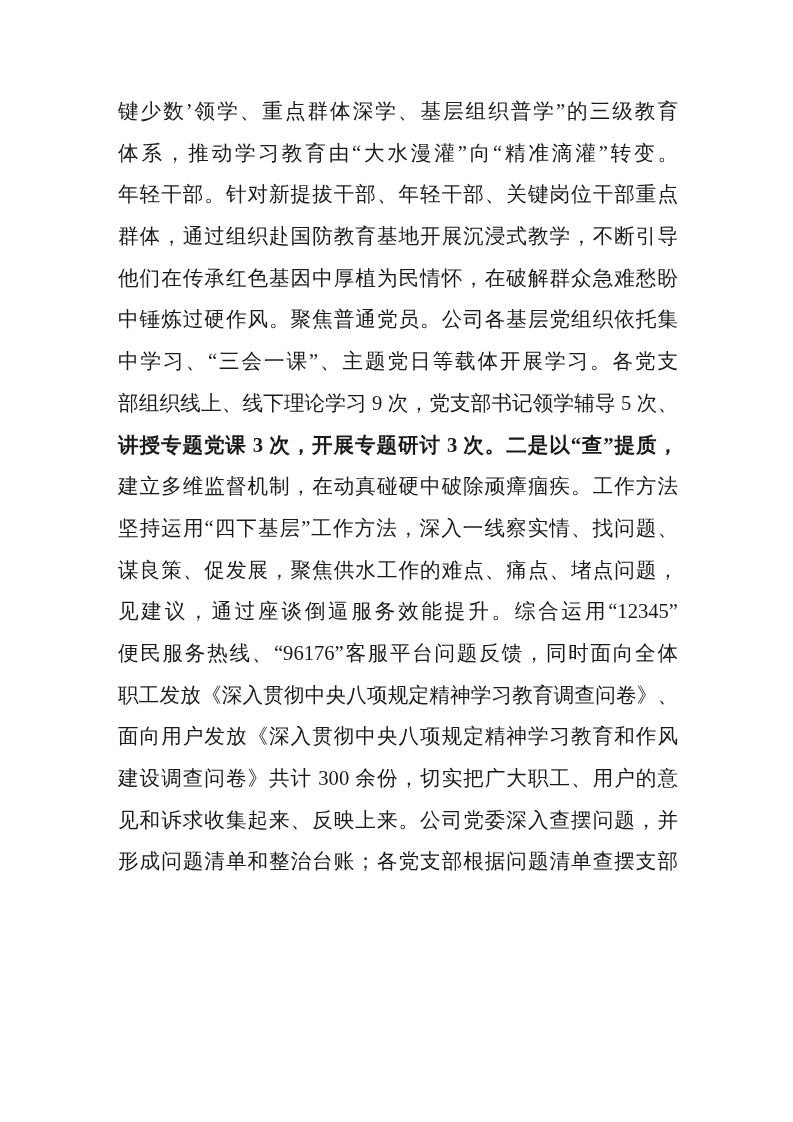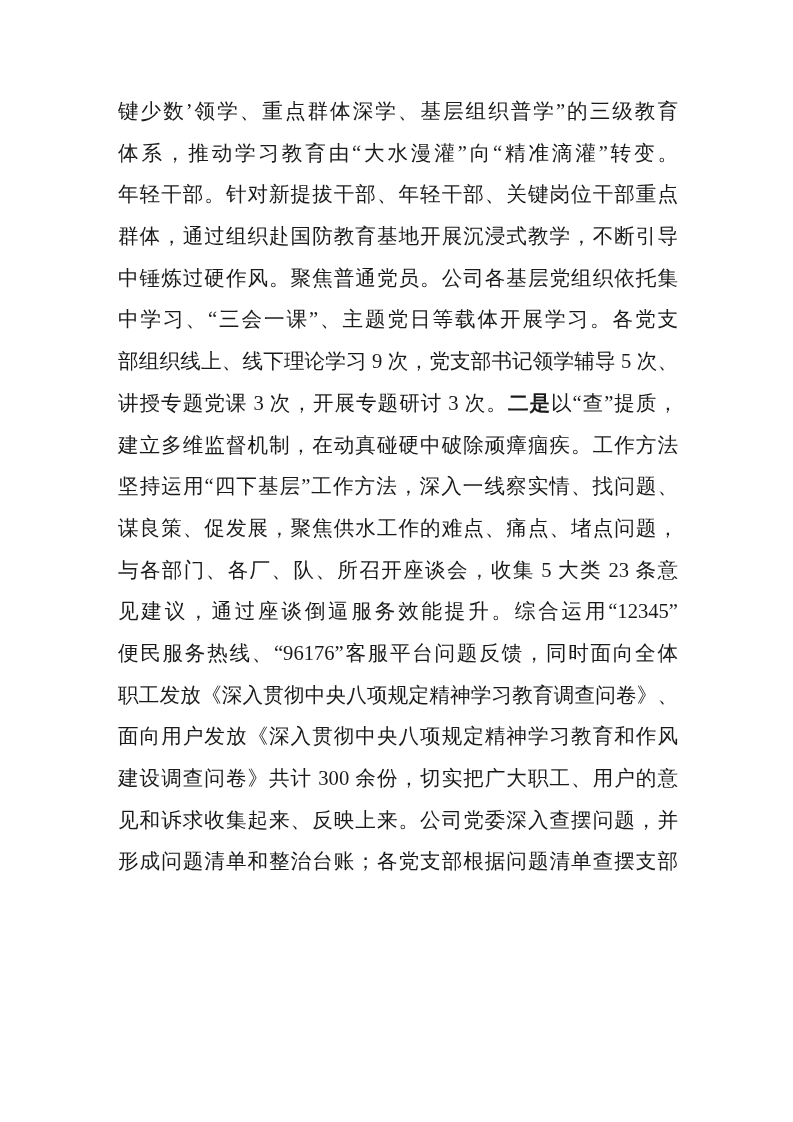--- a/index.html
+++ b/index.html
@@ -27,42 +27,43 @@
     line-height: 41.7px;
     height: 41.7px;
     white-space: nowrap;
     text-align: justify;
     text-align-last: justify;
     text-justify: inter-ideograph;
     letter-spacing: 0;
   }
   .line .seg {
     display: inline;
+    font-weight: bold;
   }
   .line .bold {
     font-weight: 700;
   }
 </style>
 </head>
 <body>
 
 <div class="page">
   <div class="textblock">
     <div class="line">键少数’领学、重点群体深学、基层组织普学”的三级教育</div>
     <div class="line">体系，推动学习教育由“大水漫灌”向“精准滴灌”转变。</div>
     <div class="line">年轻干部。针对新提拔干部、年轻干部、关键岗位干部重点</div>
     <div class="line">群体，通过组织赴国防教育基地开展沉浸式教学，不断引导</div>
+    <div class="line">他们在传承红色基因中厚植为民情怀，在破解群众急难愁盼</div>
     <div class="line">中锤炼过硬作风。聚焦普通党员。公司各基层党组织依托集</div>
     <div class="line">中学习、“三会一课”、主题党日等载体开展学习。各党支</div>
     <div class="line">部组织线上、线下理论学习 9 次，党支部书记领学辅导 5 次、</div>
     <div class="line"><span class="seg">讲授专题党课 3 次，开展专题研讨 3 次。</span><span class="seg bold">二是</span><span class="seg">以“查”提质，</span></div>
     <div class="line">建立多维监督机制，在动真碰硬中破除顽瘴痼疾。工作方法</div>
     <div class="line">坚持运用“四下基层”工作方法，深入一线察实情、找问题、</div>
     <div class="line">谋良策、促发展，聚焦供水工作的难点、痛点、堵点问题，</div>
-    <div class="line">与各部门、各厂、队、所召开座谈会，收集 5 大类 23 条意</div>
     <div class="line">见建议，通过座谈倒逼服务效能提升。综合运用“12345”</div>
     <div class="line">便民服务热线、“96176”客服平台问题反馈，同时面向全体</div>
     <div class="line">职工发放《深入贯彻中央八项规定精神学习教育调查问卷》、</div>
     <div class="line">面向用户发放《深入贯彻中央八项规定精神学习教育和作风</div>
     <div class="line">建设调查问卷》共计 300 余份，切实把广大职工、用户的意</div>
     <div class="line">见和诉求收集起来、反映上来。公司党委深入查摆问题，并</div>
     <div class="line">形成问题清单和整治台账；各党支部根据问题清单查摆支部</div>
   </div>
 </div>
 

